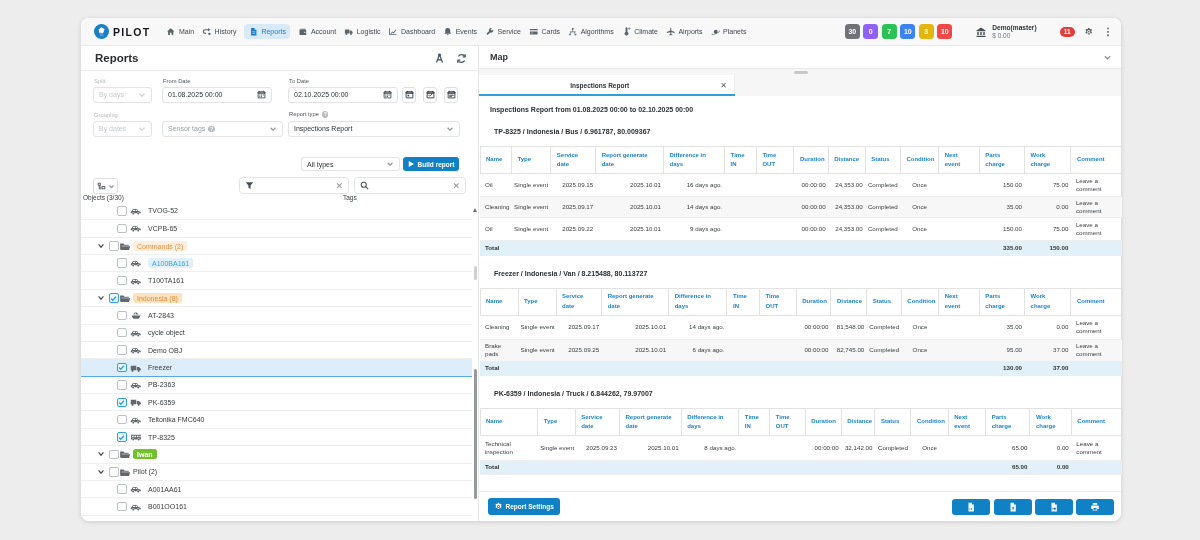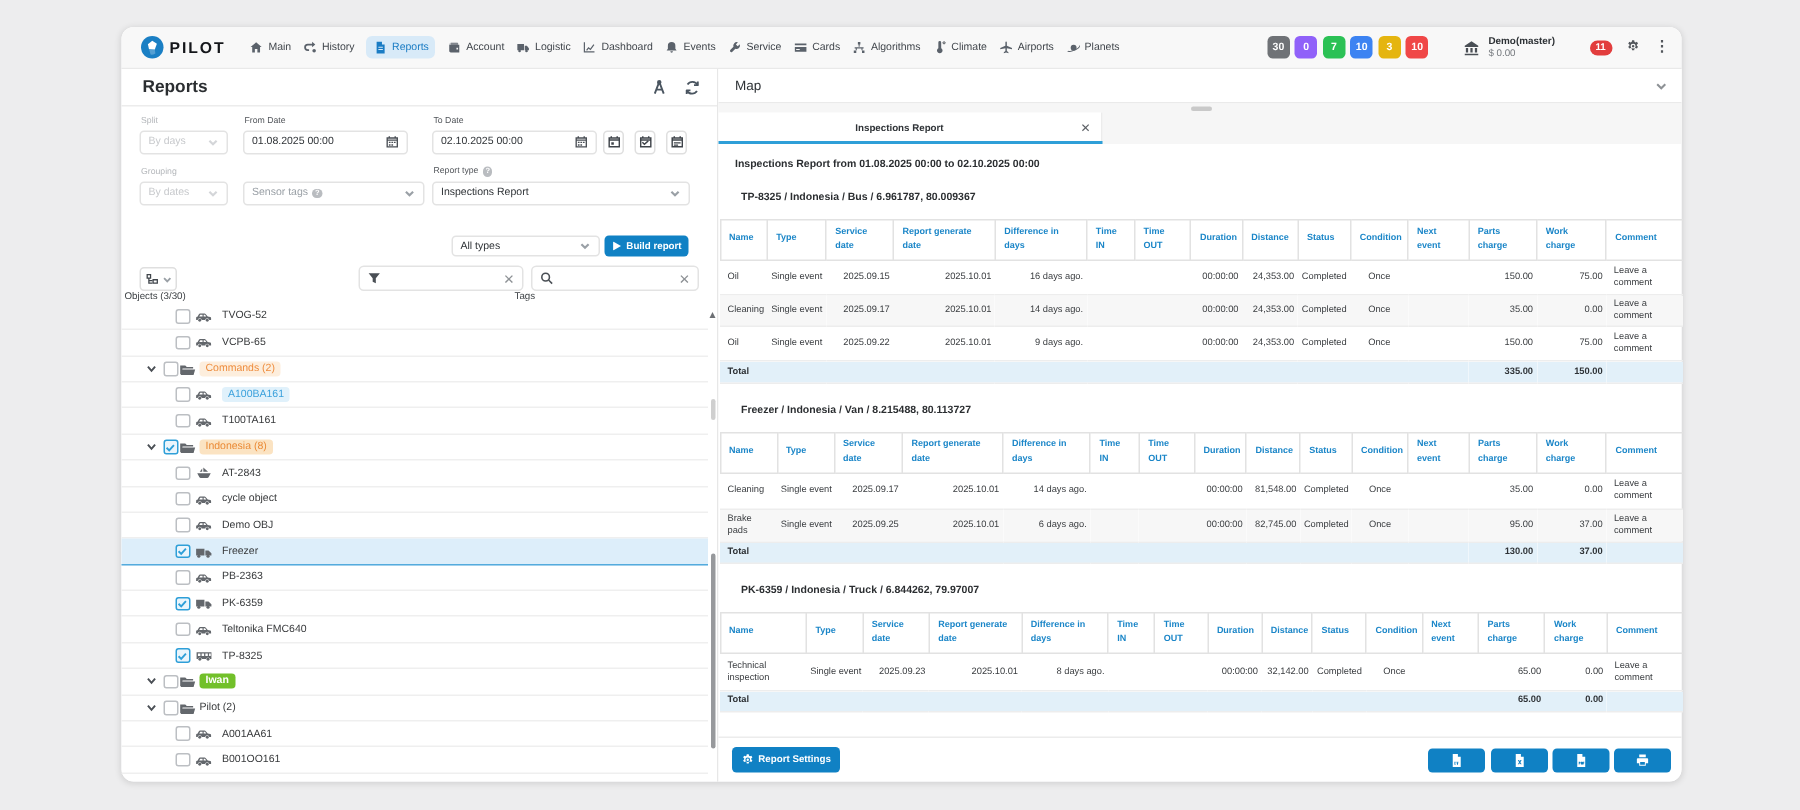--- a/index.html
+++ b/index.html
@@ -100,21 +100,21 @@
   .pill.green { color:#fff; background:#72c02a; font-weight:bold; }
   
   .vscroll { position:absolute; left:391.5px; top:160px; width:5.5px; height:363px; }
   .vscroll .arr-up, .vscroll .arr-dn { position:absolute; left:0.4px; width:0; height:0;
        border-left:2.6px solid transparent; border-right:2.6px solid transparent; }
   .arr-up { top:2px; border-bottom:4px solid #6d7074; }
   .thumb-light { position:absolute; left:1px; top:60px; width:3.5px; height:14px; background:#cfcfcf; border-radius:2px; }
   .thumb-dark { position:absolute; left:1px; top:163px; width:3.5px; height:130px; background:#97999c; border-radius:2px; }
   
   .map-head { position:absolute; left:0; top:0; width:100%; height:23px; border-bottom:1px solid #eaeaea;
-              display:flex; align-items:center; background:#fff; }
+              display:flex; align-items:center; background:#fff;font-weight:bold; }
   .map-title { font-size:9px; color:#2f3337; margin-left:11px; }
   .map-chev { margin-left:auto; margin-right:9px; width:9px; height:9px; cursor:pointer;}
   .tab-strip { position:absolute; left:0; top:23px; width:100%; height:27px; background:#f6f6f6; }
   .drag-handle { position:absolute; left:315px; top:1.5px; width:14px; height:3.5px; border-radius:2px; background:#c9c9c9; cursor:pointer;}
   .tab { position:absolute; left:0; top:6px; width:256px; height:21px; background:#fff;
          border-right:1px solid #ececec; display:flex; align-items:center; cursor:pointer; }
   .tab-label { flex:1; text-align:center; font-size:6.5px; font-weight:bold; color:#2f3337; }
   .tab-close { margin-right:7px; color:#5a5e63; font-size:8px; cursor:pointer; line-height:8px; }
   .tab-underline { position:absolute; left:0; bottom:0; width:256px; height:2.4px; background:#2e9fd8; }
   .report-scroll { position:absolute; left:0; top:50px; width:643px; height:395px; overflow:hidden; }

